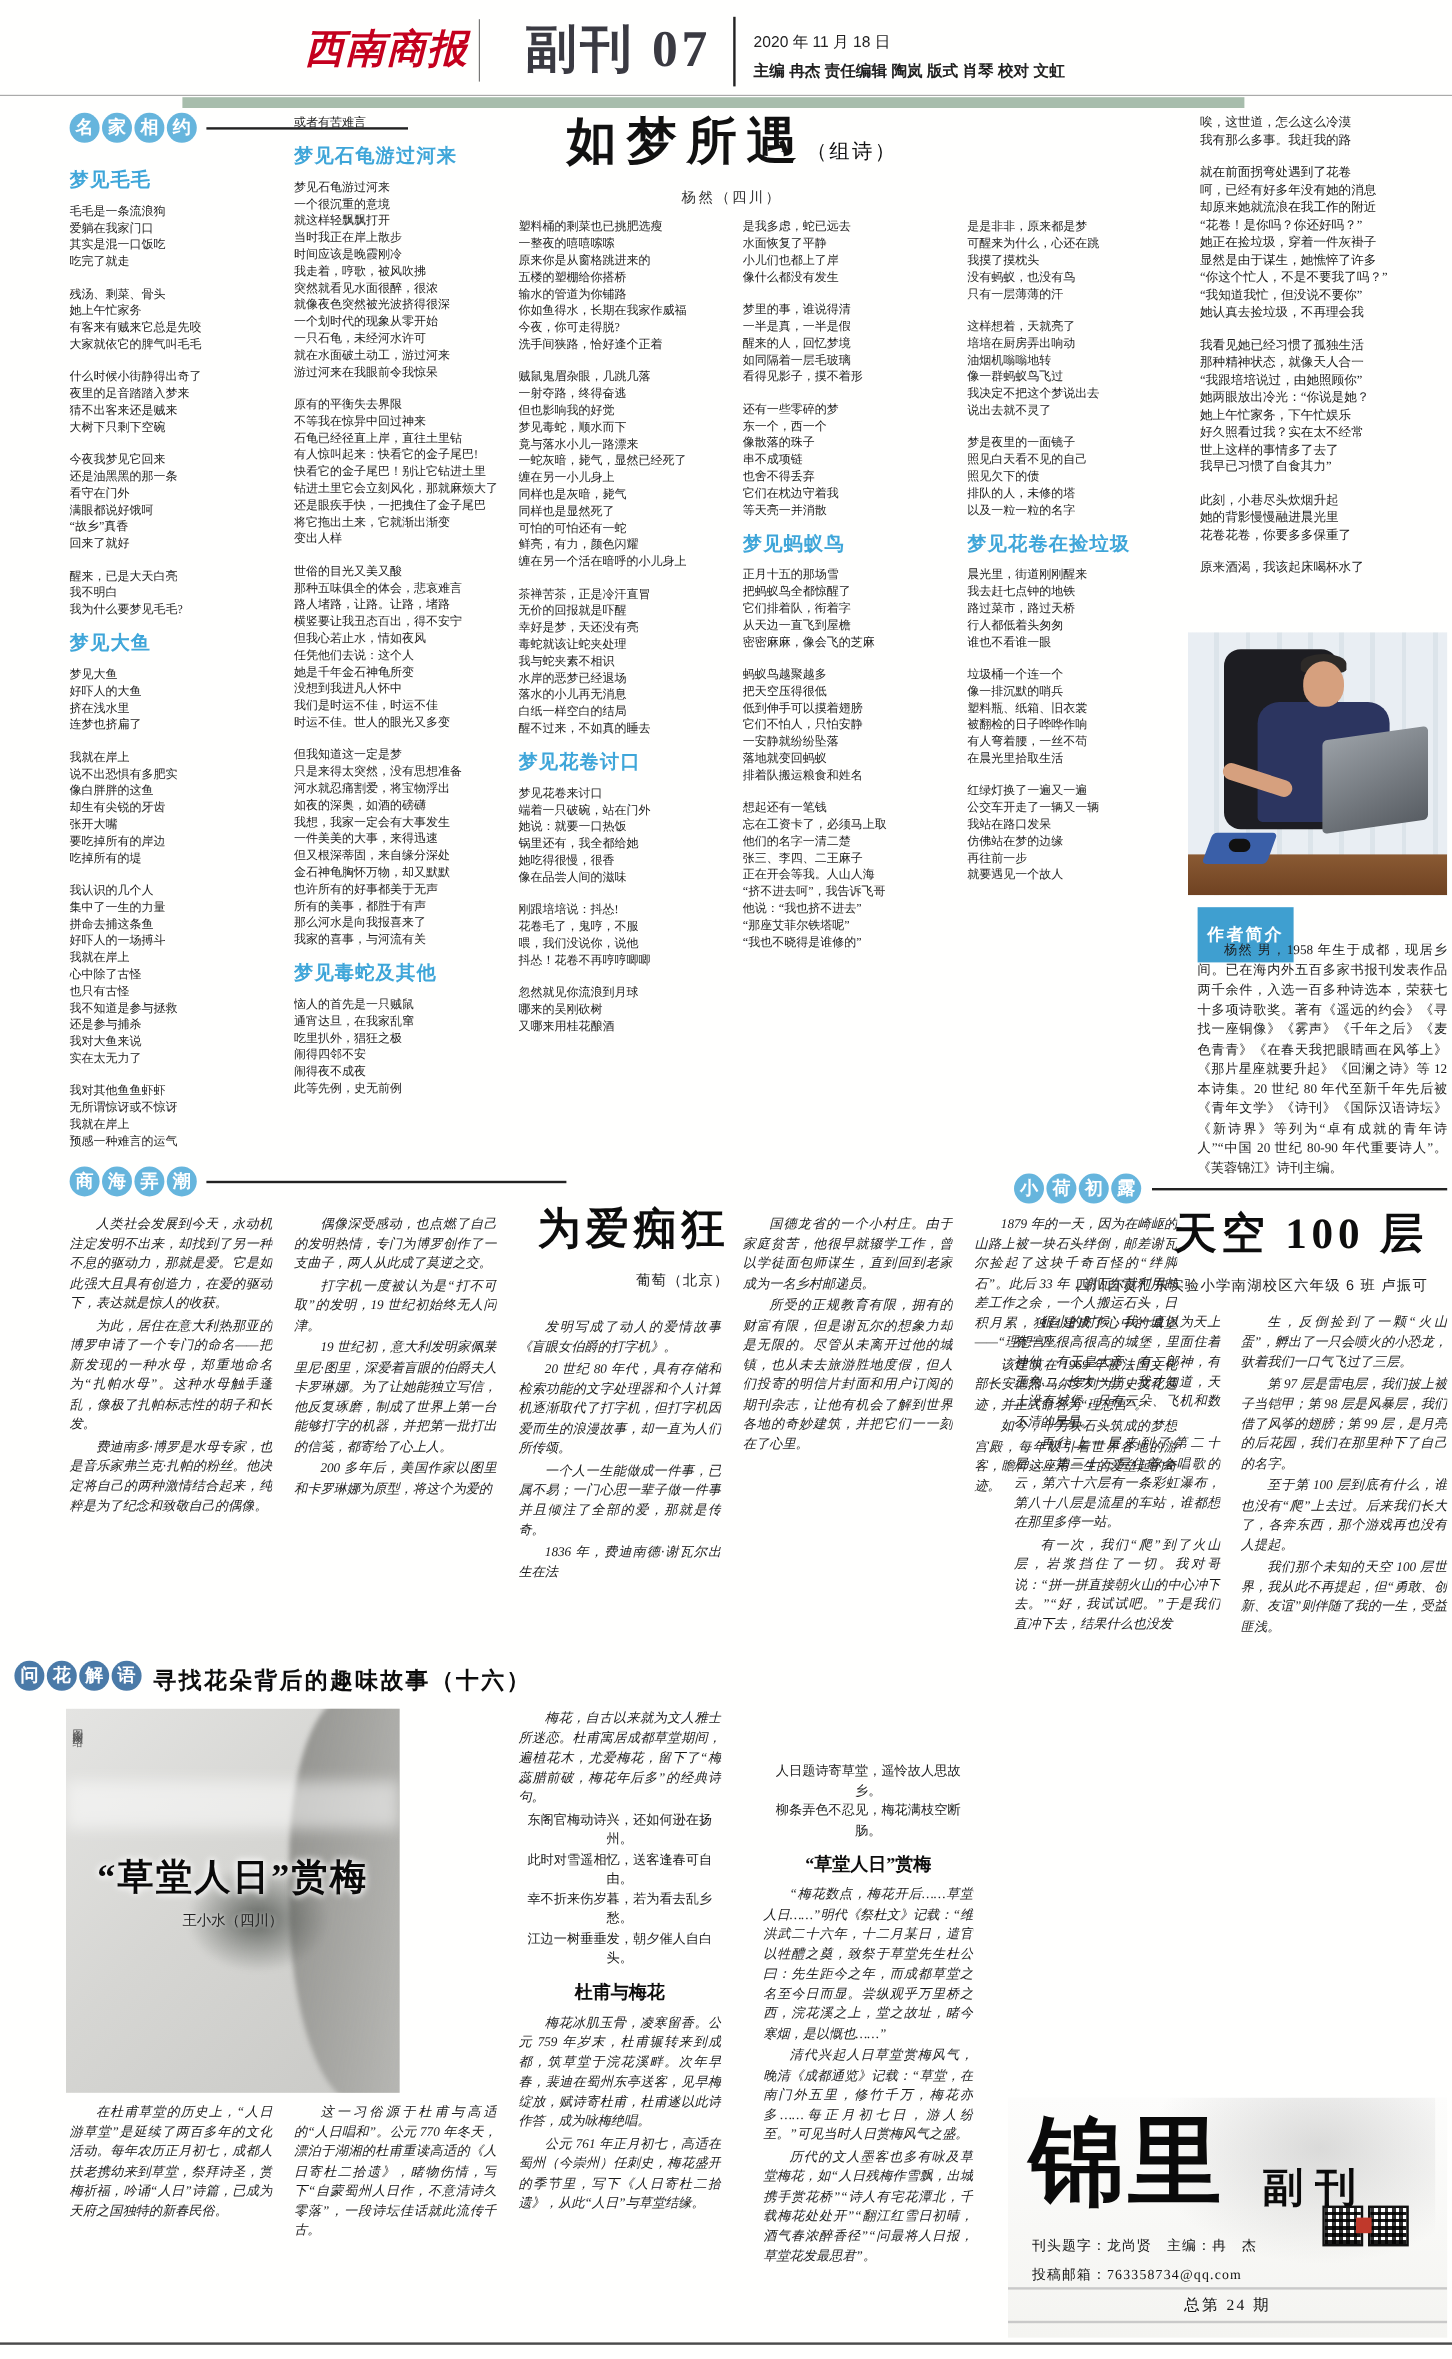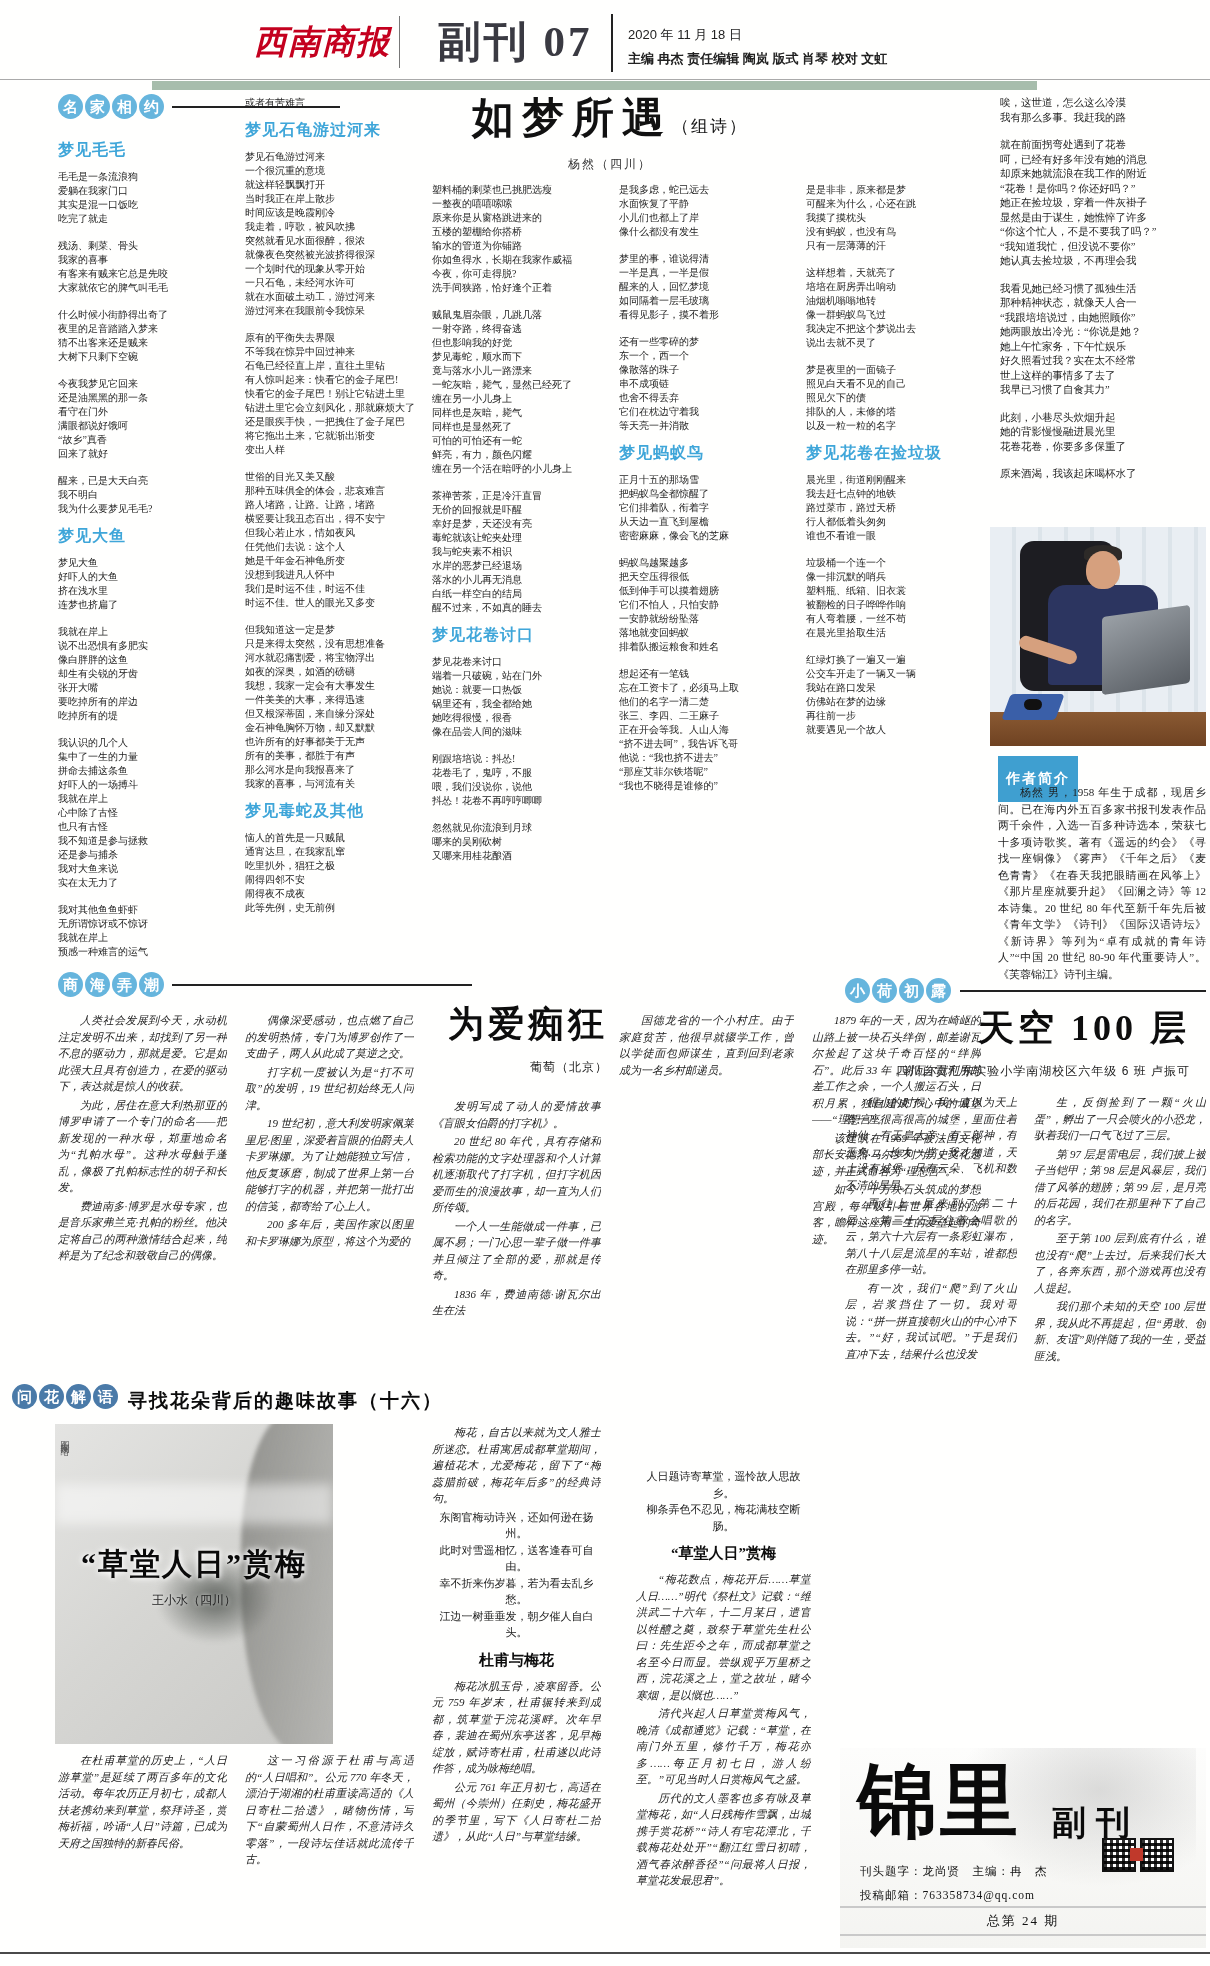--- a/index.html
+++ b/index.html
@@ -122,21 +122,21 @@
   </div>
 
   <div class="pcol" style="left:58px;top:130px;width:170px;height:828px;">
       <div class="ptitle">梦见毛毛</div>
       <div class="pline">毛毛是一条流浪狗</div>
       <div class="pline">爱躺在我家门口</div>
       <div class="pline">其实是混一口饭吃</div>
       <div class="pline">吃完了就走</div>
       <div class="pgap"></div>
       <div class="pline">残汤、剩菜、骨头</div>
-      <div class="pline">我家的喜事</div>
+      <div class="pline">她上午忙家务</div>
       <div class="pline">有客来有贼来它总是先咬</div>
       <div class="pline">大家就依它的脾气叫毛毛</div>
       <div class="pgap"></div>
       <div class="pline">什么时候小街静得出奇了</div>
       <div class="pline">夜里的足音踏踏入梦来</div>
       <div class="pline">猜不出客来还是贼来</div>
       <div class="pline">大树下只剩下空碗</div>
       <div class="pgap"></div>
       <div class="pline">今夜我梦见它回来</div>
       <div class="pline">还是油黑黑的那一条</div>
@@ -436,20 +436,21 @@
       <div class="para">200 多年后，美国作家以图里和卡罗琳娜为原型，将这个为爱的</div>
     </div>
   <div class="acol" style="left:432px;top:1098px;width:169px;height:292px;">
       <div class="para">发明写成了动人的爱情故事《盲眼女伯爵的打字机》。</div>
       <div class="para">20 世纪 80 年代，具有存储和检索功能的文字处理器和个人计算机逐渐取代了打字机，但打字机因爱而生的浪漫故事，却一直为人们所传颂。</div>
       <div class="para">一个人一生能做成一件事，已属不易；一门心思一辈子做一件事并且倾注了全部的爱，那就是传奇。</div>
       <div class="para">1836 年，费迪南德·谢瓦尔出生在法</div>
     </div>
   <div class="acol" style="left:619px;top:1012px;width:175px;height:378px;">
       <div class="para">国德龙省的一个小村庄。由于家庭贫苦，他很早就辍学工作，曾以学徒面包师谋生，直到回到老家成为一名乡村邮递员。</div>
+      <div class="para">所受的正规教育有限，拥有的财富有限，但是谢瓦尔的想象力却是无限的。尽管从未离开过他的城镇，也从未去旅游胜地度假，但人们投寄的明信片封面和用户订阅的期刊杂志，让他有机会了解到世界各地的奇妙建筑，并把它们一一刻在了心里。</div>
     </div>
   <div class="acol" style="left:812px;top:1012px;width:169px;height:378px;">
       <div class="para">1879 年的一天，因为在崎岖的山路上被一块石头绊倒，邮差谢瓦尔捡起了这块千奇百怪的“绊脚石”。此后 33 年，谢瓦尔就利用邮差工作之余，一个人搬运石头，日积月累，独自建成了心中的城堡——“理想宫”。</div>
       <div class="para">该建筑在 1969 年被法国文化部长安德烈·马尔罗列为历史文化遗迹，并正式命名为“理想宫”。</div>
       <div class="para">如今，十万块石头筑成的梦想宫殿，每年吸引着世界各地的游客，瞻仰这座用一生的爱垒起的奇迹。</div>
     </div>
 
   <div class="badge" style="left:845px;top:978px;">
       <span class="bc">小</span>
       <span class="bc">荷</span>

